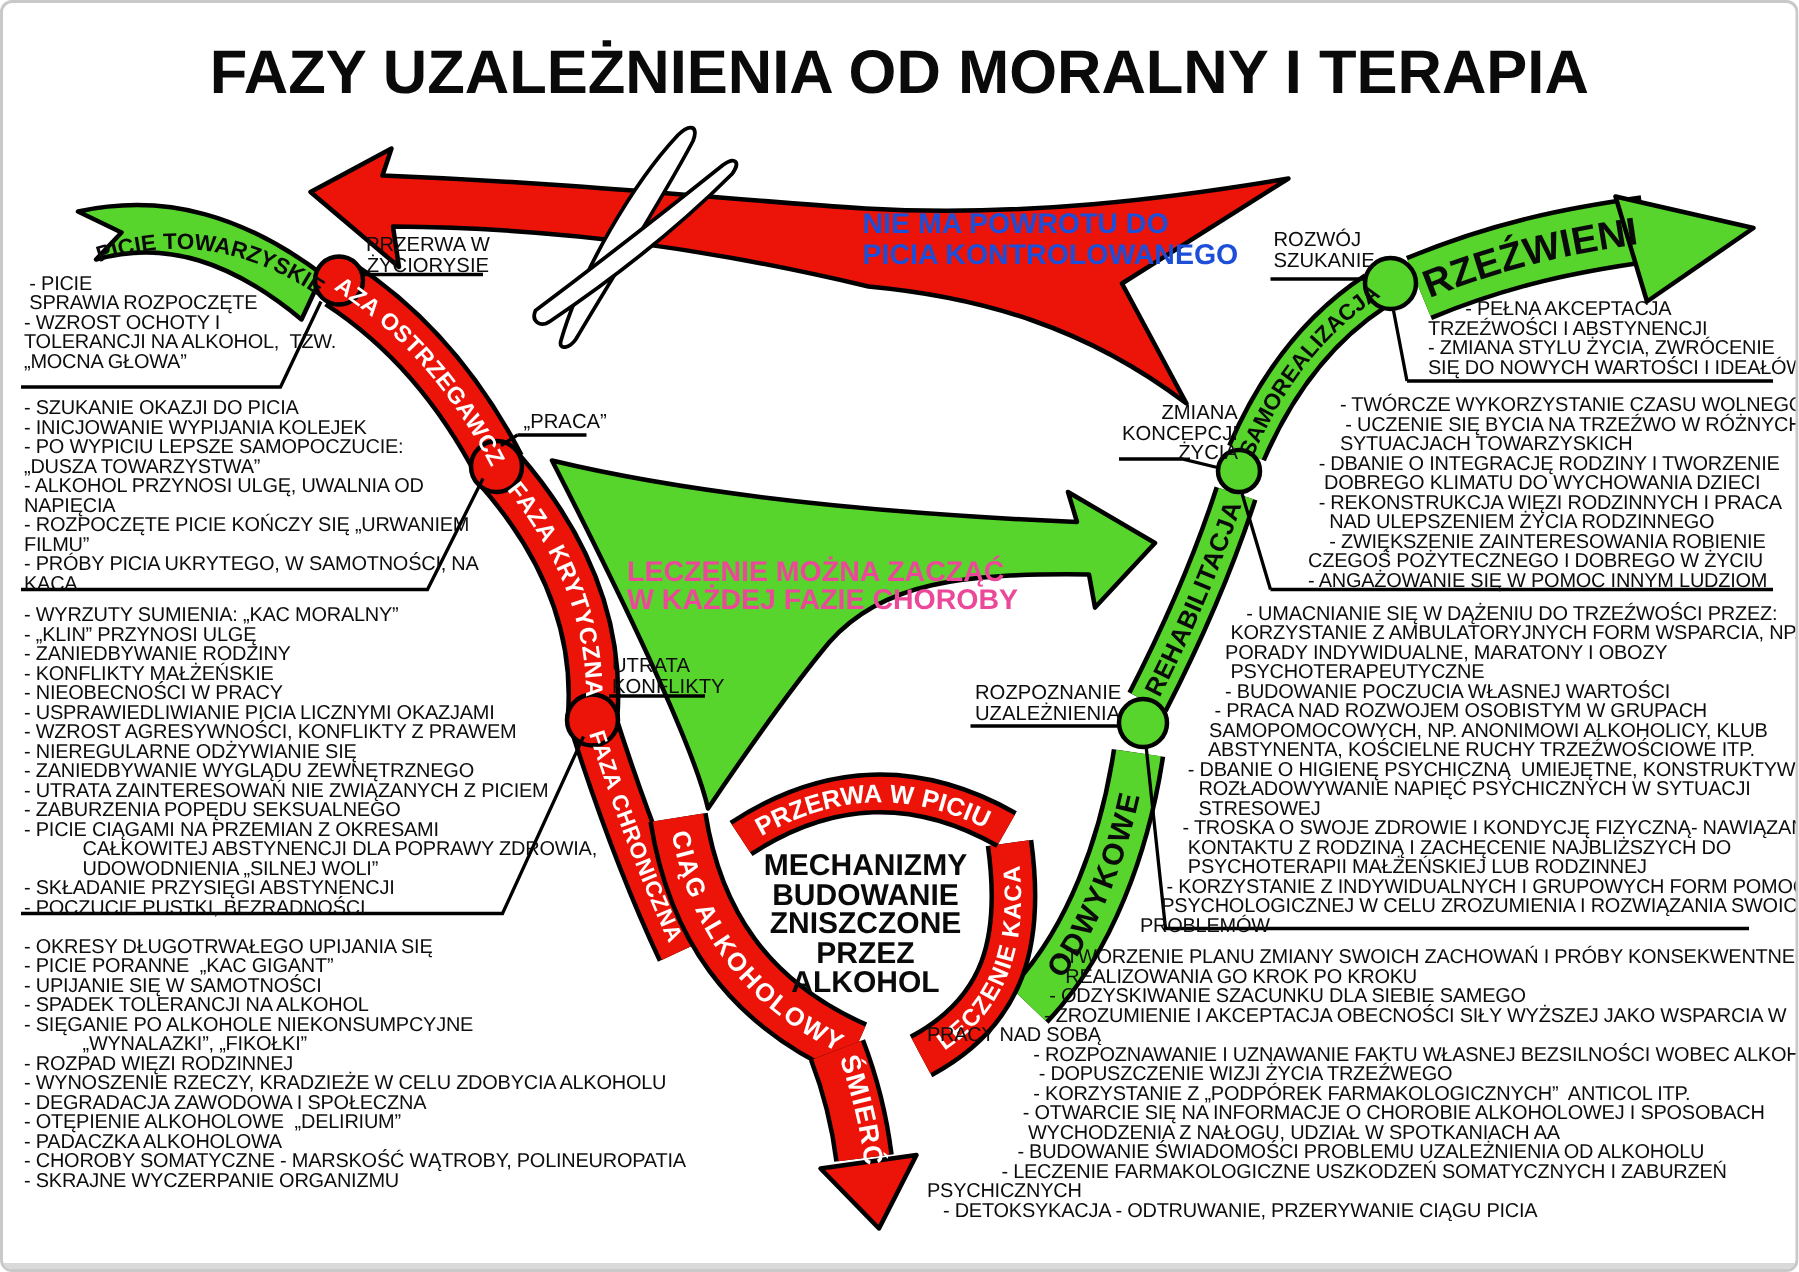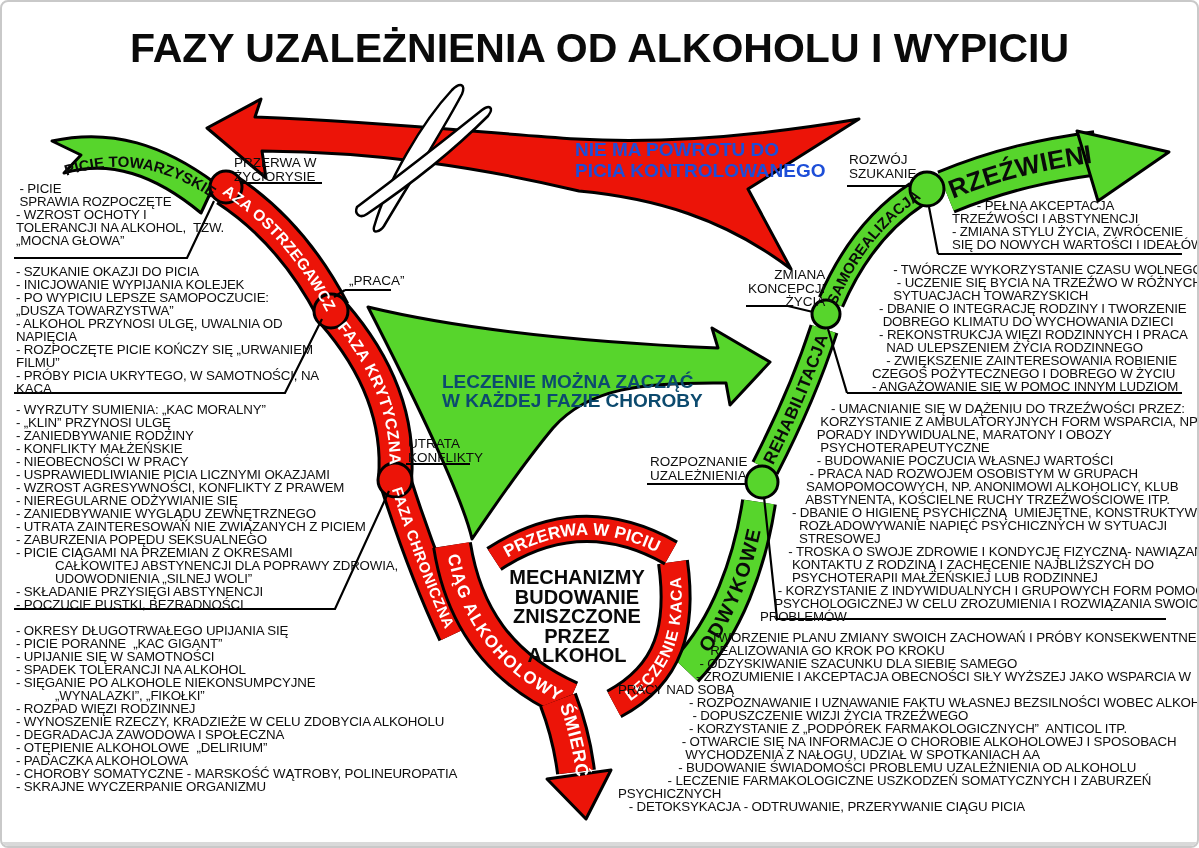--- a/index.html
+++ b/index.html
@@ -10,22 +10,22 @@
   .txt{position:absolute;z-index:2;color:#0d0d0d;white-space:pre;
        font:400 13.3px/13px "Liberation Sans",sans-serif;letter-spacing:-0.15px;}
   .page-title{position:absolute;z-index:2;left:0;top:24px;width:100%;text-align:center;
        font:700 41px/44px "Liberation Sans",sans-serif;color:#0a0a0a;letter-spacing:0px;white-space:pre;}
   .node-lbl{position:absolute;z-index:3;color:#0d0d0d;white-space:pre;
        font:400 13.5px/13.5px "Liberation Sans",sans-serif;}
   .center-txt{position:absolute;z-index:3;left:500px;top:566px;width:150px;text-align:center;
        font:700 20px/19.5px "Liberation Sans",sans-serif;color:#0a0a0a;white-space:pre-line;}
   .noreturn-txt{position:absolute;z-index:3;left:573px;top:137px;
        font:700 19px/21px "Liberation Sans",sans-serif;color:#1d4ed8;white-space:pre-line;}
-  .treat-txt{position:absolute;z-index:3;left:440px;top:371px;
-       font:700 19px/18.5px "Liberation Sans",sans-serif;color:#0c4a6e;white-space:pre-line;}
+  .treat-txt{position:absolute;z-index:3;left:416px;top:371px;
+       font:700 19px/18.5px "Liberation Sans",sans-serif;color:#ec4899;white-space:pre-line;}
   .band-out{fill:none;stroke:#000;stroke-linecap:butt;}
   .band-red{fill:none;stroke:var(--red,#ec1408);stroke-linecap:butt;}
   .band-green{fill:none;stroke:var(--green,#57d52c);stroke-linecap:butt;}
   .shape-red{fill:var(--red,#ec1408);stroke:#000;stroke-width:3;stroke-linejoin:round;}
   .shape-green{fill:var(--green,#57d52c);stroke:#000;stroke-width:3;stroke-linejoin:round;}
   .node-red{fill:var(--red,#ec1408);stroke:#000;stroke-width:3;}
   .node-green{fill:var(--green,#57d52c);stroke:#000;stroke-width:3;}
   .scissor{fill:#fff;stroke:#000;stroke-width:2.5;stroke-linejoin:round;}
   .connector{fill:none;stroke:#000;stroke-width:2.2;}
   .bt{font-family:"Liberation Sans",sans-serif;font-weight:700;}
@@ -171,33 +171,33 @@
     <text class="bt bt-k" font-size="15" letter-spacing="0.2" dominant-baseline="central">
       <textPath href="#p-b9" startOffset="50%" text-anchor="middle">SAMOREALIZACJA</textPath>
     </text>
     <text class="bt bt-k" font-size="26" letter-spacing="0.5" dominant-baseline="central">
       <textPath href="#p-trz" startOffset="50%" text-anchor="middle">TRZEŹWIENIE</textPath>
     </text>
 
     <rect x="0" y="840" width="1199" height="8" fill="#d9d9d9"></rect>
   </svg>
 
-  <div class="page-title">FAZY UZALEŻNIENIA OD ALKOHOLU I WYPICIU</div>
+  <div class="page-title">FAZY UZALEŻNIENIA OD MORALNY I TERAPIA</div>
 
   <div class="noreturn-txt">NIE MA POWROTU DO
 PICIA KONTROLOWANEGO</div>
   <div class="treat-txt">LECZENIE MOŻNA ZACZĄĆ
 W KAŻDEJ FAZIE CHOROBY</div>
   <div class="center-txt">MECHANIZMY
 BUDOWANIE
 ZNISZCZONE
 PRZEZ
 ALKOHOL</div>
 
-  <div class="node-lbl" style="left:232px;top:154px;">PRZERWA W
+  <div class="node-lbl" style="left:242px;top:154px;text-align:center;">PRZERWA W
 ŻYCIORYSIE</div>
   <div class="node-lbl" style="left:347px;top:272px;">„PRACA”</div>
   <div class="node-lbl" style="left:406px;top:435px;">UTRATA
 KONFLIKTY</div>
   <div class="node-lbl" style="left:648px;top:453px;">ROZPOZNANIE
 UZALEŻNIENIA</div>
   <div class="node-lbl" style="left:746px;top:266px;text-align:right;">ZMIANA
 KONCEPCJI
 ŻYCIA</div>
   <div class="node-lbl" style="left:847px;top:151px;">ROZWÓJ

